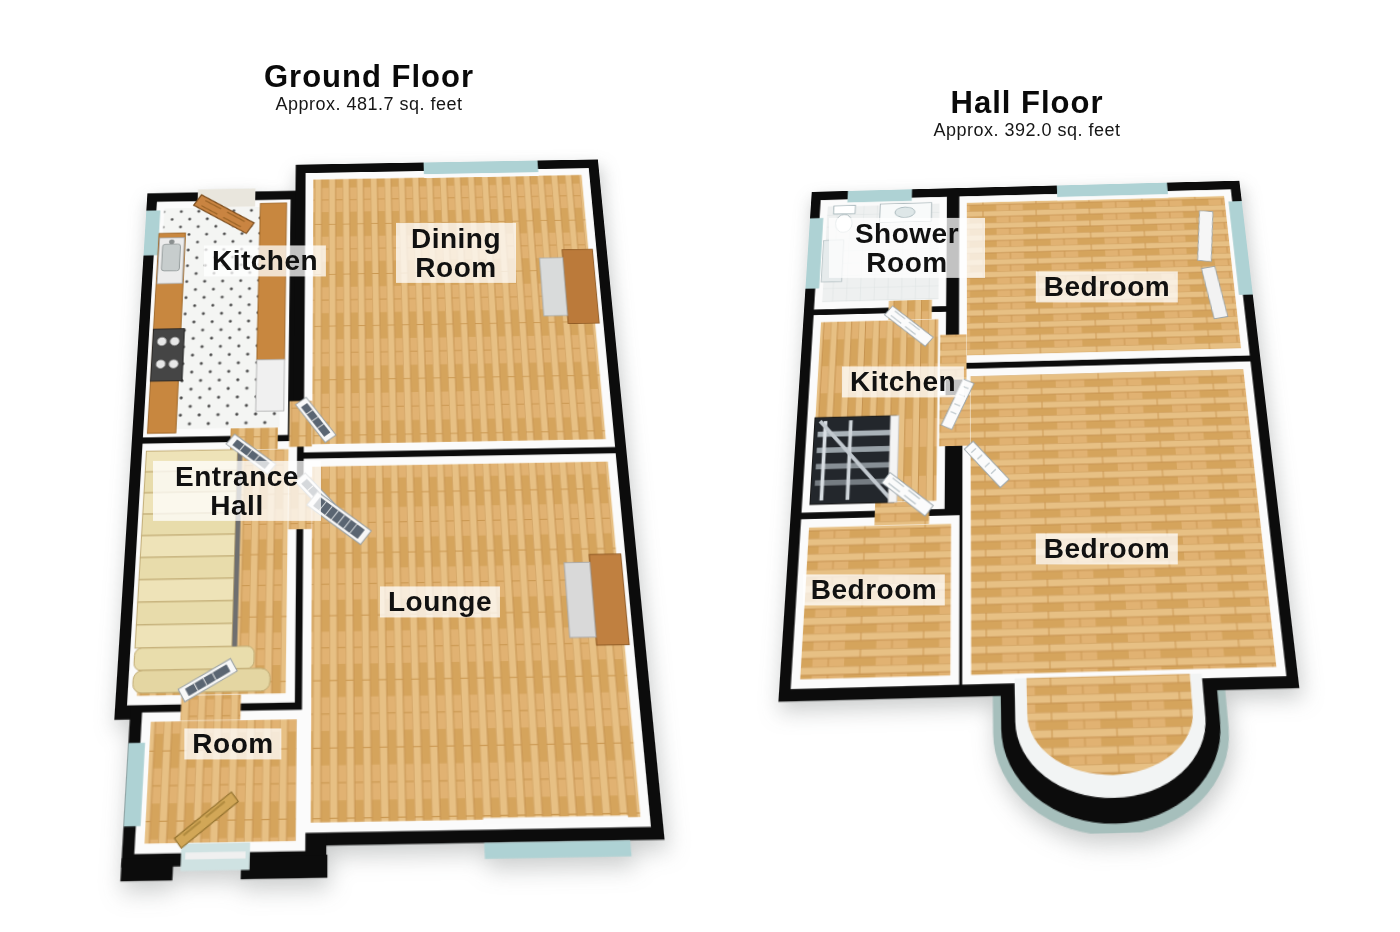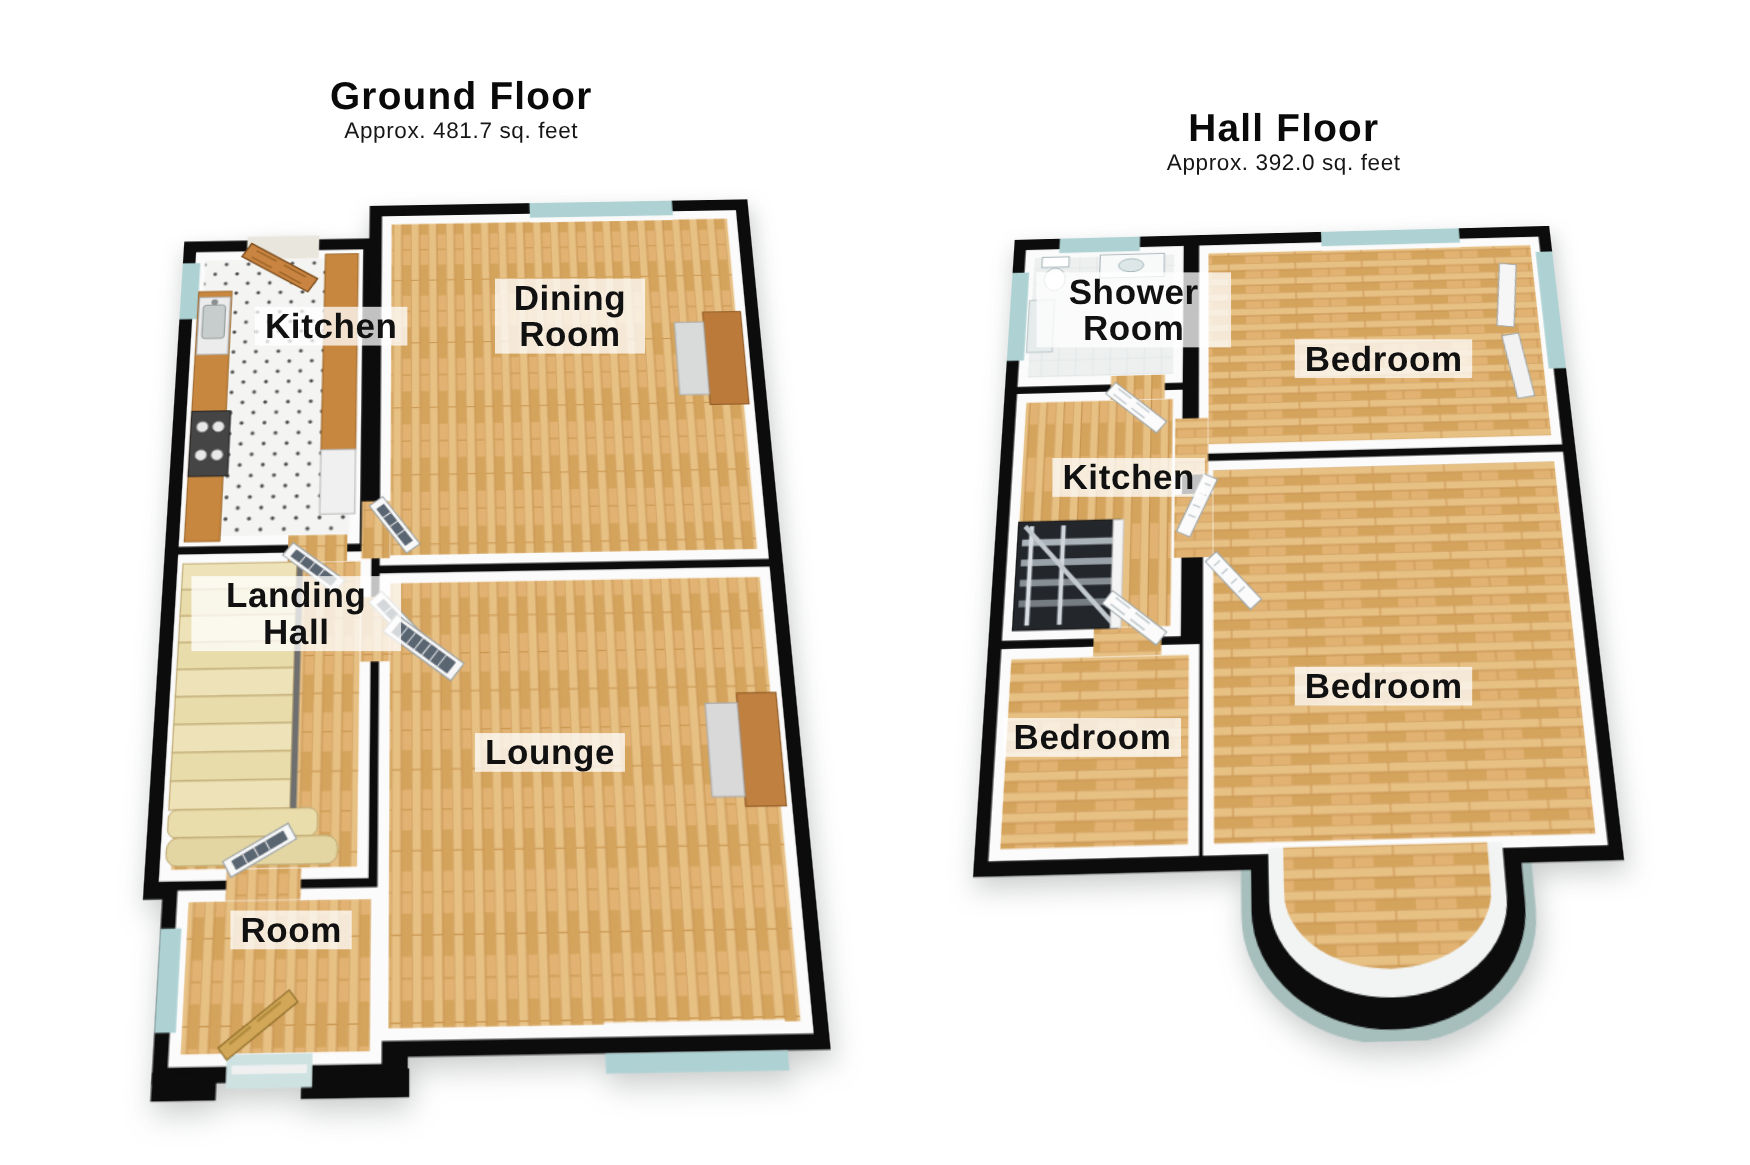--- a/index.html
+++ b/index.html
@@ -180,21 +180,21 @@
 
         <g transform="rotate(-38 70 744)">
           <rect x="70" y="733" width="66" height="11" fill="#d2a757" stroke="#8a6a28"></rect>
           <path d="M78 736h20M104 736h22" stroke="#b08a3e" stroke-width="2" fill="none"></path>
         </g>
       </svg>
     </div>
 
     <div class="room-label" style="left:265px;top:261px">Kitchen</div>
     <div class="room-label wrap" style="left:456px;top:253px;width:112px">Dining Room</div>
-    <div class="room-label wrap" style="left:237px;top:491px;width:160px">Landing Hall</div>
+    <div class="room-label wrap" style="left:237px;top:491px;width:160px">Entrance Hall</div>
     <div class="room-label" style="left:440px;top:602px">Lounge</div>
     <div class="room-label" style="left:233px;top:744px">Room</div>
   </div>
 
   <div>
     <div class="floor-title" style="left:1027px;top:85px">Hall Floor</div>
     <div class="floor-subtitle" style="left:1027px;top:120px">Approx. 392.0 sq. feet</div>
 
     <div class="plan-wrap first-wrap">
       <svg viewBox="0 0 520 700" preserveAspectRatio="none">

